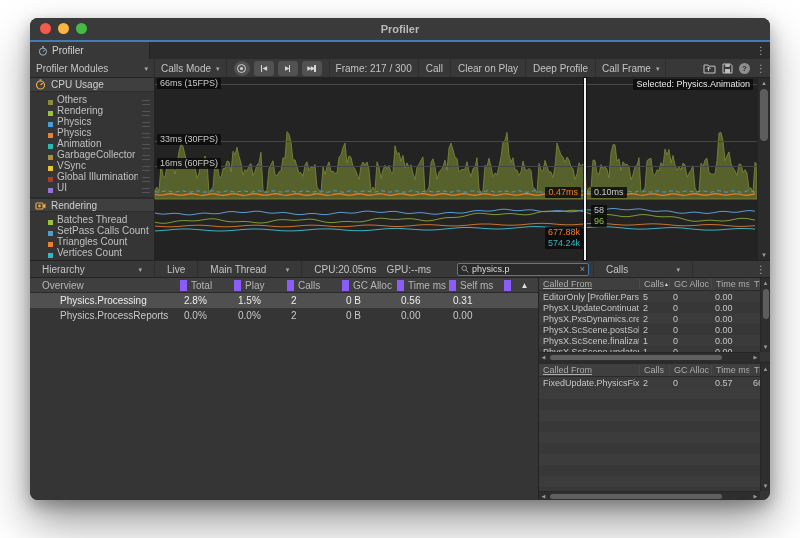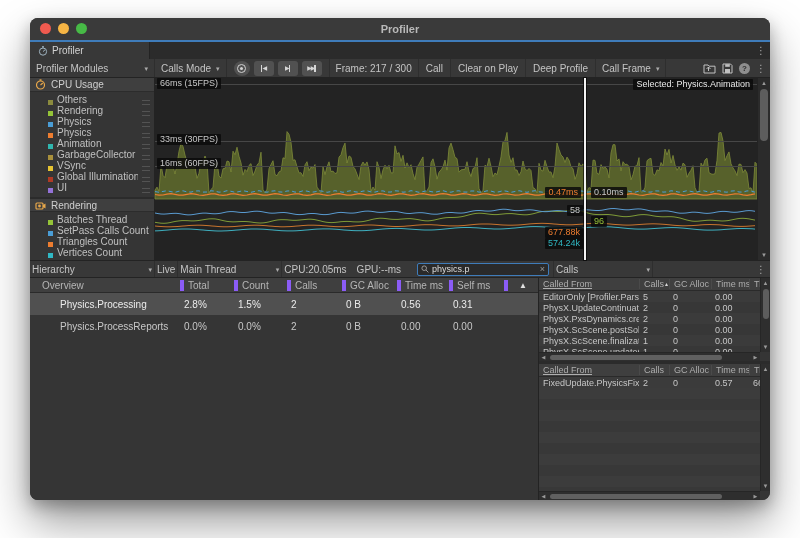--- a/index.html
+++ b/index.html
@@ -59,38 +59,38 @@
   .sel-label{right:4px;top:1px;color:#e8e8e8;}
   .sel-line{position:absolute;top:0;bottom:0;left:429px;width:2px;background:#f2f2f2;box-shadow:0 0 0 1px rgba(0,0,0,.6);z-index:5;}
   .marker{z-index:6;}
   .chart-vscroll{width:13px;background:#2b2b2b;border-left:1px solid #232323;position:relative;flex:0 0 auto;}
   .vs-arrow{position:absolute;left:0;right:0;height:10px;display:flex;align-items:center;justify-content:center;font-size:6px;color:#9a9a9a;}
   .vs-up{top:0;} .vs-down{bottom:0;}
   .vs-thumb{position:absolute;left:2px;right:2px;border-radius:4px;background:#5d5d5d;}
   .chart-vscroll .vs-thumb{top:11px;height:52px;}
   
   .hierbar{height:18px;background:#383838;border-top:1px solid #232323;border-bottom:1px solid #232323;display:flex;align-items:center;flex:0 0 auto;}
-  .hb-seg{height:100%;display:flex;align-items:center;padding:0 2px;border-right:1px solid #2e2e2e;white-space:nowrap;}
+  .hb-seg{height:100%;display:flex;align-items:center;padding:0 12px;border-right:1px solid #2e2e2e;white-space:nowrap;}
   .hier-dd{width:125px;justify-content:space-between;}
   .thread-dd{width:104px;justify-content:space-between;}
   .stat{color:#c4c4c4;margin-right:10px;}
   .searchbox{width:132px;height:13px;background:#2a2a2a;border:1px solid #3f7cba;border-radius:2px;display:flex;align-items:center;padding:0 3px;gap:3px;margin:0 4px;}
   .searchbox input{flex:1;background:transparent;border:0;outline:0;color:#dddddd;font-size:9px;font-family:inherit;padding:0;min-width:0;}
   .clear-x{color:#9a9a9a;font-size:9px;line-height:1;}
   .calls-dd{width:100px;justify-content:space-between;border-left:1px solid #2e2e2e;}
   .hb-spacer{flex:1;}
   
   .bottom{flex:1;display:flex;min-height:0;}
   .left-pane{flex:1;background:#353535;display:flex;flex-direction:column;min-width:0;}
   .ov-head{height:15px;background:#3f3f3f;border-bottom:1px solid #2a2a2a;display:grid;
     grid-template-columns:minmax(0,1fr) 54px 53px 55px 55px 52px 55px 34px;align-items:center;color:#b5b5b5;}
-  .ov-head .th{padding-left:4px;border-left:4px solid #8b5cf6;height:11px;line-height:11px;overflow:hidden;white-space:nowrap;}
+  .ov-head .th{padding-left:4px;border-left:7px solid #8b5cf6;height:11px;line-height:11px;overflow:hidden;white-space:nowrap;}
   .ov-head .th:first-child{border-left:0;padding-left:12px;}
   .ov-head .th.sortcell{display:flex;align-items:center;justify-content:center;padding:0;color:#e0e0e0;font-size:8px;}
-  .ov-row{height:22px;display:grid;grid-template-columns:minmax(0,1fr) 54px 53px 55px 55px 52px 55px 34px;align-items:center;color:#c8c8c8;}
+  .ov-row{height:15px;display:grid;grid-template-columns:minmax(0,1fr) 54px 53px 55px 55px 52px 55px 34px;align-items:center;color:#c8c8c8;}
   .ov-row .td{padding-left:4px;overflow:hidden;white-space:nowrap;}
   .ov-row .td:first-child{padding-left:30px;}
   .ov-row.selected{background:#505050;color:#ececec;}
   
   .right-pane{width:232px;border-left:1px solid #232323;background:#353535;display:flex;flex-direction:column;flex:0 0 auto;}
   .detail-title{height:15px;background:#383838;border-bottom:1px solid #2a2a2a;display:flex;align-items:center;padding:0 6px;color:#b8b8b8;font-size:9px;white-space:nowrap;overflow:hidden;}
   .dtable{position:relative;overflow:hidden;}
   .dtable.callers{height:83px;}
   .dtable.callees{flex:1;min-height:0;}
   .d-head{height:13px;background:#3f3f3f;border-bottom:1px solid #2a2a2a;display:grid;
@@ -305,21 +305,21 @@
             <path fill="none" stroke="#7F9B38" stroke-width="1" d="M0 22.3 L3 22.8 L6 23.2 L9 23.3 L12 23.1 L15 22.6 L18 21.9 L21 21.3 L24 20.9 L27 20.6 L30 20.6 L33 20.7 L36 20.9 L39 20.9 L42 20.7 L45 20.3 L48 19.8 L51 19.3 L54 18.9 L57 18.8 L60 18.9 L63 19.4 L66 20.1 L69 20.8 L72 21.4 L75 21.7 L78 21.9 L81 21.8 L84 21.6 L87 21.5 L90 21.5 L93 21.7 L96 22.0 L99 22.5 L102 22.8 L105 23.0 L108 22.9 L111 22.5 L114 21.9 L117 21.1 L120 20.4 L123 19.9 L126 19.7 L129 19.7 L132 19.8 L135 20.1 L138 20.3 L141 20.3 L144 20.1 L147 19.8 L150 19.5 L153 19.2 L156 19.2 L159 19.5 L162 20.1 L165 20.8 L168 21.6 L171 22.2 L174 22.5 L177 22.6 L180 22.4 L183 22.1 L186 21.7 L189 21.5 L192 21.4 L195 21.5 L198 21.8 L201 21.9 L204 21.9 L207 21.7 L210 21.2 L213 20.5 L216 19.7 L219 19.0 L222 18.5 L225 18.2 L228 18.3 L231 18.6 L234 19.0 L237 19.3 L240 19.4 L243 19.4 L246 19.1 L249 18.9 L252 18.7 L255 18.6 L258 18.9 L261 19.3 L264 19.8 L267 20.4 L270 20.8 L273 20.9 L276 20.6 L279 20.1 L282 19.4 L285 18.7 L288 18.1 L291 17.7 L294 17.5 L297 17.5 L300 17.4 L303 17.2 L306 16.8 L309 16.2 L312 15.4 L315 14.6 L318 13.9 L321 13.4 L324 13.2 L327 13.3 L330 13.6 L333 14.0 L336 14.4 L339 14.6 L342 14.6 L345 14.3 L348 14.0 L351 13.7 L354 13.6 L357 13.6 L360 13.9 L363 14.3 L366 14.6 L369 14.8 L372 14.8 L375 14.4 L378 13.8 L381 13.0 L384 12.2 L387 11.6 L390 11.3 L393 11.2 L396 11.2 L399 11.4 L402 11.5 L405 11.5 L408 11.3 L411 10.9 L414 10.6 L417 10.3 L420 10.3 L423 10.5 L426 11.1 L429 11.9 L432 12.8 L435 13.6 L438 14.2 L441 14.5 L444 14.6 L447 14.6 L450 14.5 L453 14.5 L456 14.8 L459 15.2 L462 15.7 L465 16.2 L468 16.6 L471 16.7 L474 16.5 L477 16.1 L480 15.6 L483 15.0 L486 14.7 L489 14.6 L492 14.8 L495 15.2 L498 15.8 L501 16.3 L504 16.6 L507 16.8 L510 16.8 L513 16.7 L516 16.7 L519 16.9 L522 17.4 L525 18.0 L528 18.9 L531 19.8 L534 20.5 L537 21.1 L540 21.3 L543 21.2 L546 20.9 L549 20.6 L552 20.3 L555 20.2 L558 20.3 L561 20.6 L564 20.8 L567 21.0 L570 20.9 L573 20.6 L576 20.0 L579 19.4 L582 18.8 L585 18.4 L588 18.3 L591 18.5 L594 18.9 L597 19.5 L600 20.1"></path>
             <path fill="none" stroke="#5A9BD0" stroke-width="1" d="M0 13.0 L3 13.6 L6 14.0 L9 14.1 L12 13.9 L15 13.6 L18 13.4 L21 13.3 L24 13.6 L27 14.1 L30 14.6 L33 14.9 L36 14.8 L39 14.4 L42 13.9 L45 13.4 L48 13.1 L51 13.1 L54 13.4 L57 13.7 L60 13.8 L63 13.6 L66 13.2 L69 12.5 L72 11.9 L75 11.6 L78 11.6 L81 11.9 L84 12.3 L87 12.5 L90 12.5 L93 12.2 L96 11.7 L99 11.3 L102 11.2 L105 11.4 L108 11.9 L111 12.5 L114 13.0 L117 13.2 L120 13.1 L123 12.8 L126 12.6 L129 12.5 L132 12.8 L135 13.3 L138 13.9 L141 14.4 L144 14.6 L147 14.5 L150 14.2 L153 13.7 L156 13.5 L159 13.5 L162 13.8 L165 14.3 L168 14.6 L171 14.6 L174 14.3 L177 13.7 L180 13.1 L183 12.6 L186 12.4 L189 12.6 L192 12.9 L195 13.1 L198 13.1 L201 12.8 L204 12.2 L207 11.6 L210 11.2 L213 11.1 L216 11.3 L219 11.7 L222 12.2 L225 12.4 L228 12.3 L231 12.0 L234 11.6 L237 11.4 L240 11.4 L243 11.8 L246 12.4 L249 13.0 L252 13.4 L255 13.5 L258 13.2 L261 12.9 L264 12.7 L267 12.7 L270 13.0 L273 13.5 L276 14.0 L279 14.2 L282 14.2 L285 13.8 L288 13.2 L291 12.7 L294 12.5 L297 12.5 L300 12.8 L303 13.0 L306 13.1 L309 12.9 L312 12.3 L315 11.6 L318 11.0 L321 10.6 L324 10.5 L327 10.7 L330 11.0 L333 11.1 L336 11.0 L339 10.6 L342 10.0 L345 9.5 L348 9.2 L351 9.3 L354 9.7 L357 10.2 L360 10.6 L363 10.7 L366 10.5 L369 10.2 L372 9.9 L375 9.8 L378 10.0 L381 10.5 L384 11.1 L387 11.5 L390 11.7 L393 11.6 L396 11.2 L399 10.8 L402 10.6 L405 10.7 L408 11.0 L411 11.5 L414 11.8 L417 11.8 L420 11.5 L423 11.0 L426 10.4 L429 9.9 L432 9.8 L435 10.0 L438 10.3 L441 10.5 L444 10.5 L447 10.2 L450 9.6 L453 9.0 L456 8.6 L459 8.5 L462 8.8 L465 9.2 L468 9.6 L471 9.8 L474 9.8 L477 9.4 L480 9.1 L483 8.9 L486 9.0 L489 9.5 L492 10.1 L495 10.8 L498 11.2 L501 11.4 L504 11.2 L507 11.0 L510 10.9 L513 11.0 L516 11.5 L519 12.1 L522 12.8 L525 13.2 L528 13.2 L531 13.0 L534 12.6 L537 12.2 L540 12.2 L543 12.4 L546 12.8 L549 13.2 L552 13.4 L555 13.2 L558 12.8 L561 12.2 L564 11.7 L567 11.4 L570 11.4 L573 11.7 L576 12.1 L579 12.3 L582 12.2 L585 11.8 L588 11.3 L591 10.8 L594 10.6 L597 10.8 L600 11.3"></path>
             <path fill="none" stroke="#C8742E" stroke-width="1" d="M0 26.0 L3 26.3 L6 26.5 L9 26.7 L12 26.8 L15 26.8 L18 26.7 L21 26.6 L24 26.4 L27 26.1 L30 25.9 L33 25.6 L36 25.4 L39 25.3 L42 25.2 L45 25.2 L48 25.3 L51 25.5 L54 25.7 L57 26.0 L60 26.2 L63 26.5 L66 26.7 L69 26.8 L72 26.8 L75 26.7 L78 26.6 L81 26.4 L84 26.1 L87 25.9 L90 25.6 L93 25.4 L96 25.3 L99 25.2 L102 25.2 L105 25.3 L108 25.5 L111 25.7 L114 26.0 L117 26.2 L120 26.5 L123 26.6 L126 26.8 L129 26.8 L132 26.7 L135 26.6 L138 26.4 L141 26.1 L144 25.9 L147 25.6 L150 25.4 L153 25.2 L156 25.2 L159 25.2 L162 25.3 L165 25.4 L168 25.7 L171 25.9 L174 26.2 L177 26.4 L180 26.6 L183 26.7 L186 26.7 L189 26.7 L192 26.5 L195 26.3 L198 26.1 L201 25.8 L204 25.5 L207 25.3 L210 25.1 L213 25.0 L216 25.0 L219 25.1 L222 25.3 L225 25.5 L228 25.7 L231 26.0 L234 26.2 L237 26.4 L240 26.5 L243 26.5 L246 26.4 L249 26.3 L252 26.0 L255 25.8 L258 25.5 L261 25.2 L264 25.0 L267 24.8 L270 24.7 L273 24.7 L276 24.7 L279 24.9 L282 25.0 L285 25.3 L288 25.5 L291 25.7 L294 25.9 L297 25.9 L300 25.9 L303 25.9 L306 25.7 L309 25.5 L312 25.2 L315 24.9 L318 24.6 L321 24.3 L324 24.1 L327 24.0 L330 24.0 L333 24.0 L336 24.1 L339 24.3 L342 24.5 L345 24.8 L348 25.0 L351 25.1 L354 25.2 L357 25.2 L360 25.1 L363 25.0 L366 24.8 L369 24.5 L372 24.2 L375 23.9 L378 23.7 L381 23.5 L384 23.4 L387 23.3 L390 23.4 L393 23.5 L396 23.7 L399 24.0 L402 24.2 L405 24.5 L408 24.6 L411 24.8 L414 24.8 L417 24.8 L420 24.6 L423 24.4 L426 24.2 L429 24.0 L432 23.7 L435 23.5 L438 23.3 L441 23.3 L444 23.3 L447 23.4 L450 23.5 L453 23.8 L456 24.1 L459 24.4 L462 24.6 L465 24.8 L468 25.0 L471 25.1 L474 25.1 L477 25.0 L480 24.8 L483 24.6 L486 24.4 L489 24.2 L492 24.0 L495 23.9 L498 23.8 L501 23.9 L504 24.0 L507 24.2 L510 24.4 L513 24.7 L516 25.0 L519 25.3 L522 25.5 L525 25.7 L528 25.8 L531 25.8 L534 25.7 L537 25.6 L540 25.4 L543 25.2 L546 24.9 L549 24.7 L552 24.6 L555 24.5 L558 24.6 L561 24.7 L564 24.8 L567 25.1 L570 25.4 L573 25.7 L576 25.9 L579 26.2 L582 26.3 L585 26.4 L588 26.4 L591 26.3 L594 26.1 L597 25.9 L600 25.7"></path>
             <path fill="none" stroke="#3FB0C0" stroke-width="1" d="M0 30.9 L3 30.8 L6 30.6 L9 30.3 L12 30.1 L15 29.8 L18 29.5 L21 29.3 L24 29.1 L27 29.0 L30 29.0 L33 29.0 L36 29.1 L39 29.3 L42 29.5 L45 29.8 L48 30.0 L51 30.3 L54 30.5 L57 30.7 L60 30.9 L63 31.0 L66 31.0 L69 30.9 L72 30.8 L75 30.6 L78 30.4 L81 30.1 L84 29.9 L87 29.6 L90 29.4 L93 29.2 L96 29.0 L99 29.0 L102 29.0 L105 29.1 L108 29.2 L111 29.4 L114 29.7 L117 29.9 L120 30.2 L123 30.4 L126 30.7 L129 30.8 L132 30.9 L135 30.9 L138 30.9 L141 30.8 L144 30.6 L147 30.4 L150 30.1 L153 29.9 L156 29.6 L159 29.3 L162 29.1 L165 29.0 L168 28.9 L171 28.9 L174 28.9 L177 29.0 L180 29.2 L183 29.4 L186 29.7 L189 30.0 L192 30.2 L195 30.4 L198 30.6 L201 30.7 L204 30.7 L207 30.7 L210 30.6 L213 30.4 L216 30.2 L219 29.9 L222 29.6 L225 29.3 L228 29.0 L231 28.8 L234 28.6 L237 28.5 L240 28.4 L243 28.4 L246 28.5 L249 28.7 L252 28.9 L255 29.1 L258 29.3 L261 29.5 L264 29.7 L267 29.9 L270 30.0 L273 30.0 L276 30.0 L279 29.9 L282 29.7 L285 29.5 L288 29.2 L291 28.9 L294 28.6 L297 28.3 L300 28.0 L303 27.8 L306 27.6 L309 27.5 L312 27.5 L315 27.5 L318 27.7 L321 27.8 L324 28.0 L327 28.3 L330 28.5 L333 28.7 L336 28.8 L339 29.0 L342 29.0 L345 29.0 L348 28.9 L351 28.7 L354 28.5 L357 28.2 L360 28.0 L363 27.7 L366 27.4 L369 27.1 L372 26.9 L375 26.7 L378 26.6 L381 26.6 L384 26.7 L387 26.8 L390 27.0 L393 27.2 L396 27.5 L399 27.7 L402 28.0 L405 28.2 L408 28.4 L411 28.5 L414 28.5 L417 28.5 L420 28.4 L423 28.2 L426 28.0 L429 27.8 L432 27.5 L435 27.3 L438 27.1 L441 26.9 L444 26.7 L447 26.7 L450 26.7 L453 26.8 L456 26.9 L459 27.2 L462 27.4 L465 27.7 L468 28.0 L471 28.3 L474 28.6 L477 28.8 L480 29.0 L483 29.1 L486 29.1 L489 29.1 L492 29.0 L495 28.8 L498 28.6 L501 28.4 L504 28.2 L507 28.0 L510 27.8 L513 27.7 L516 27.6 L519 27.6 L522 27.7 L525 27.9 L528 28.1 L531 28.4 L534 28.7 L537 29.0 L540 29.3 L543 29.6 L546 29.8 L549 30.0 L552 30.1 L555 30.1 L558 30.1 L561 30.0 L564 29.9 L567 29.7 L570 29.4 L573 29.2 L576 29.0 L579 28.8 L582 28.6 L585 28.5 L588 28.5 L591 28.6 L594 28.7 L597 28.8 L600 29.1"></path>
           </svg>
         </div>
         <div class="sel-line"></div>
         <div class="chip marker" style="right: 176px; top: 109px; color: rgb(237, 125, 48);">0.47ms</div>
         <div class="chip marker" style="left: 436px; top: 109px; color: rgb(200, 200, 200);">0.10ms</div>
         <div>
-            <div class="chip marker" style="color: rgb(200, 200, 200); left: 412px; top: 127px;">58</div>
+            <div class="chip marker" style="color: rgb(200, 200, 200); left: 436px; top: 127px;">58</div>
             <div class="chip marker" style="color: rgb(149, 196, 56); left: 436px; top: 138px;">96</div>
             <div class="chip marker" style="color: rgb(237, 125, 48); right: 174px; top: 149px;">677.88k</div>
             <div class="chip marker" style="color: rgb(48, 184, 196); right: 174px; top: 160px;">574.24k</div>
           </div>
       </div>
       <div class="chart-vscroll">
         <div class="vs-arrow vs-up">▲</div>
         <div class="vs-thumb"></div>
         <div class="vs-arrow vs-down">▼</div>
       </div>
@@ -356,21 +356,21 @@
     </div>
     <div class="hb-spacer"></div>
     <div class="kebab">⋮</div>
   </div>
 
   <div class="bottom">
     <div class="left-pane">
       <div class="ov-head">
           <div class="th">Overview</div>
           <div class="th">Total</div>
-          <div class="th">Count</div>
+          <div class="th">Play</div>
           <div class="th">Calls</div>
           <div class="th">GC Alloc</div>
           <div class="th">Time ms</div>
           <div class="th">Self ms</div>
           <div class="th sortcell">▲</div>
         </div>
       <div>
           <div class="ov-row selected">
             <div class="td">Physics.Processing</div>
             <div class="td">2.8%</div>

